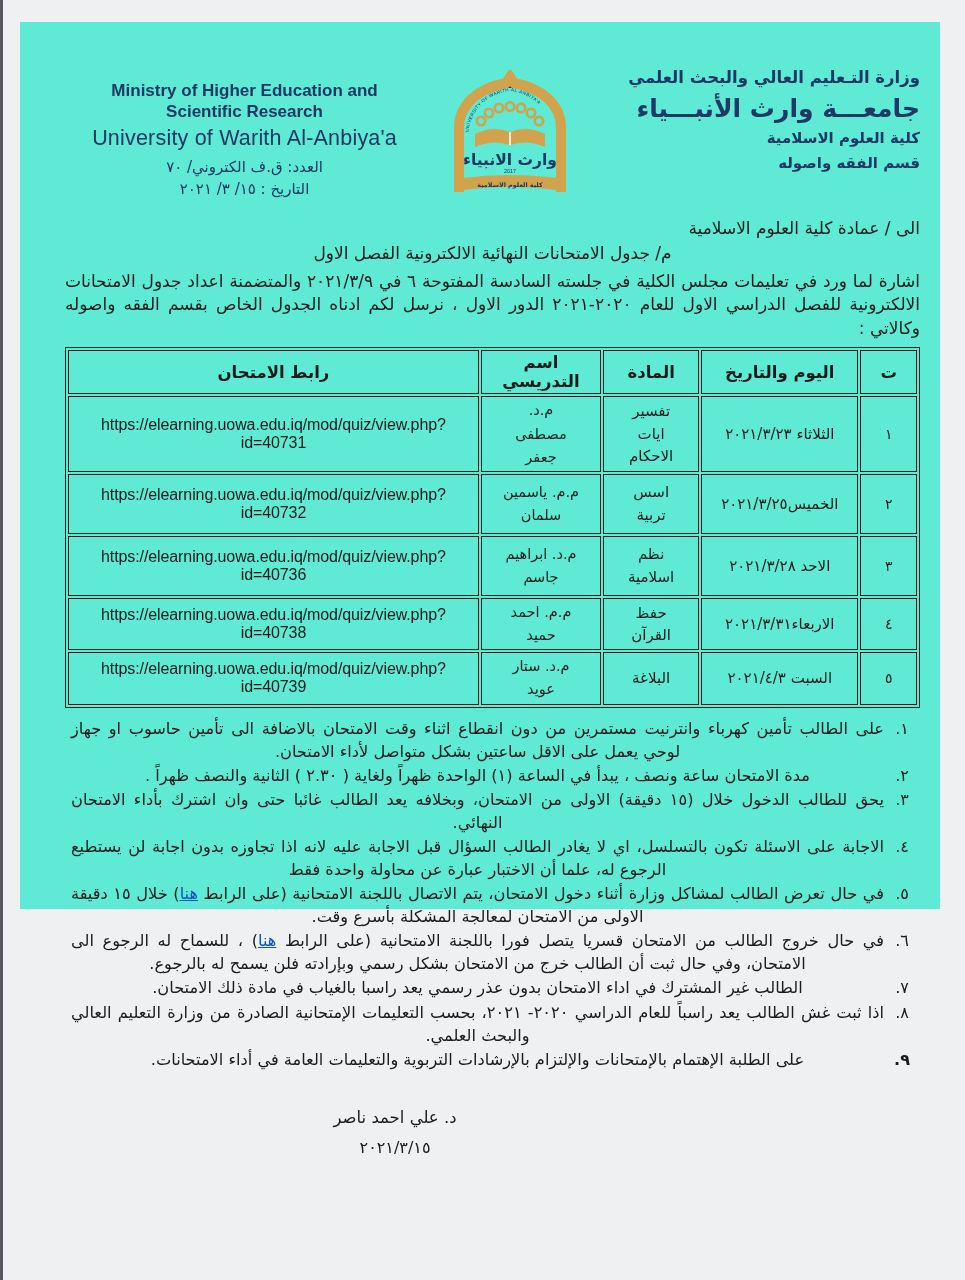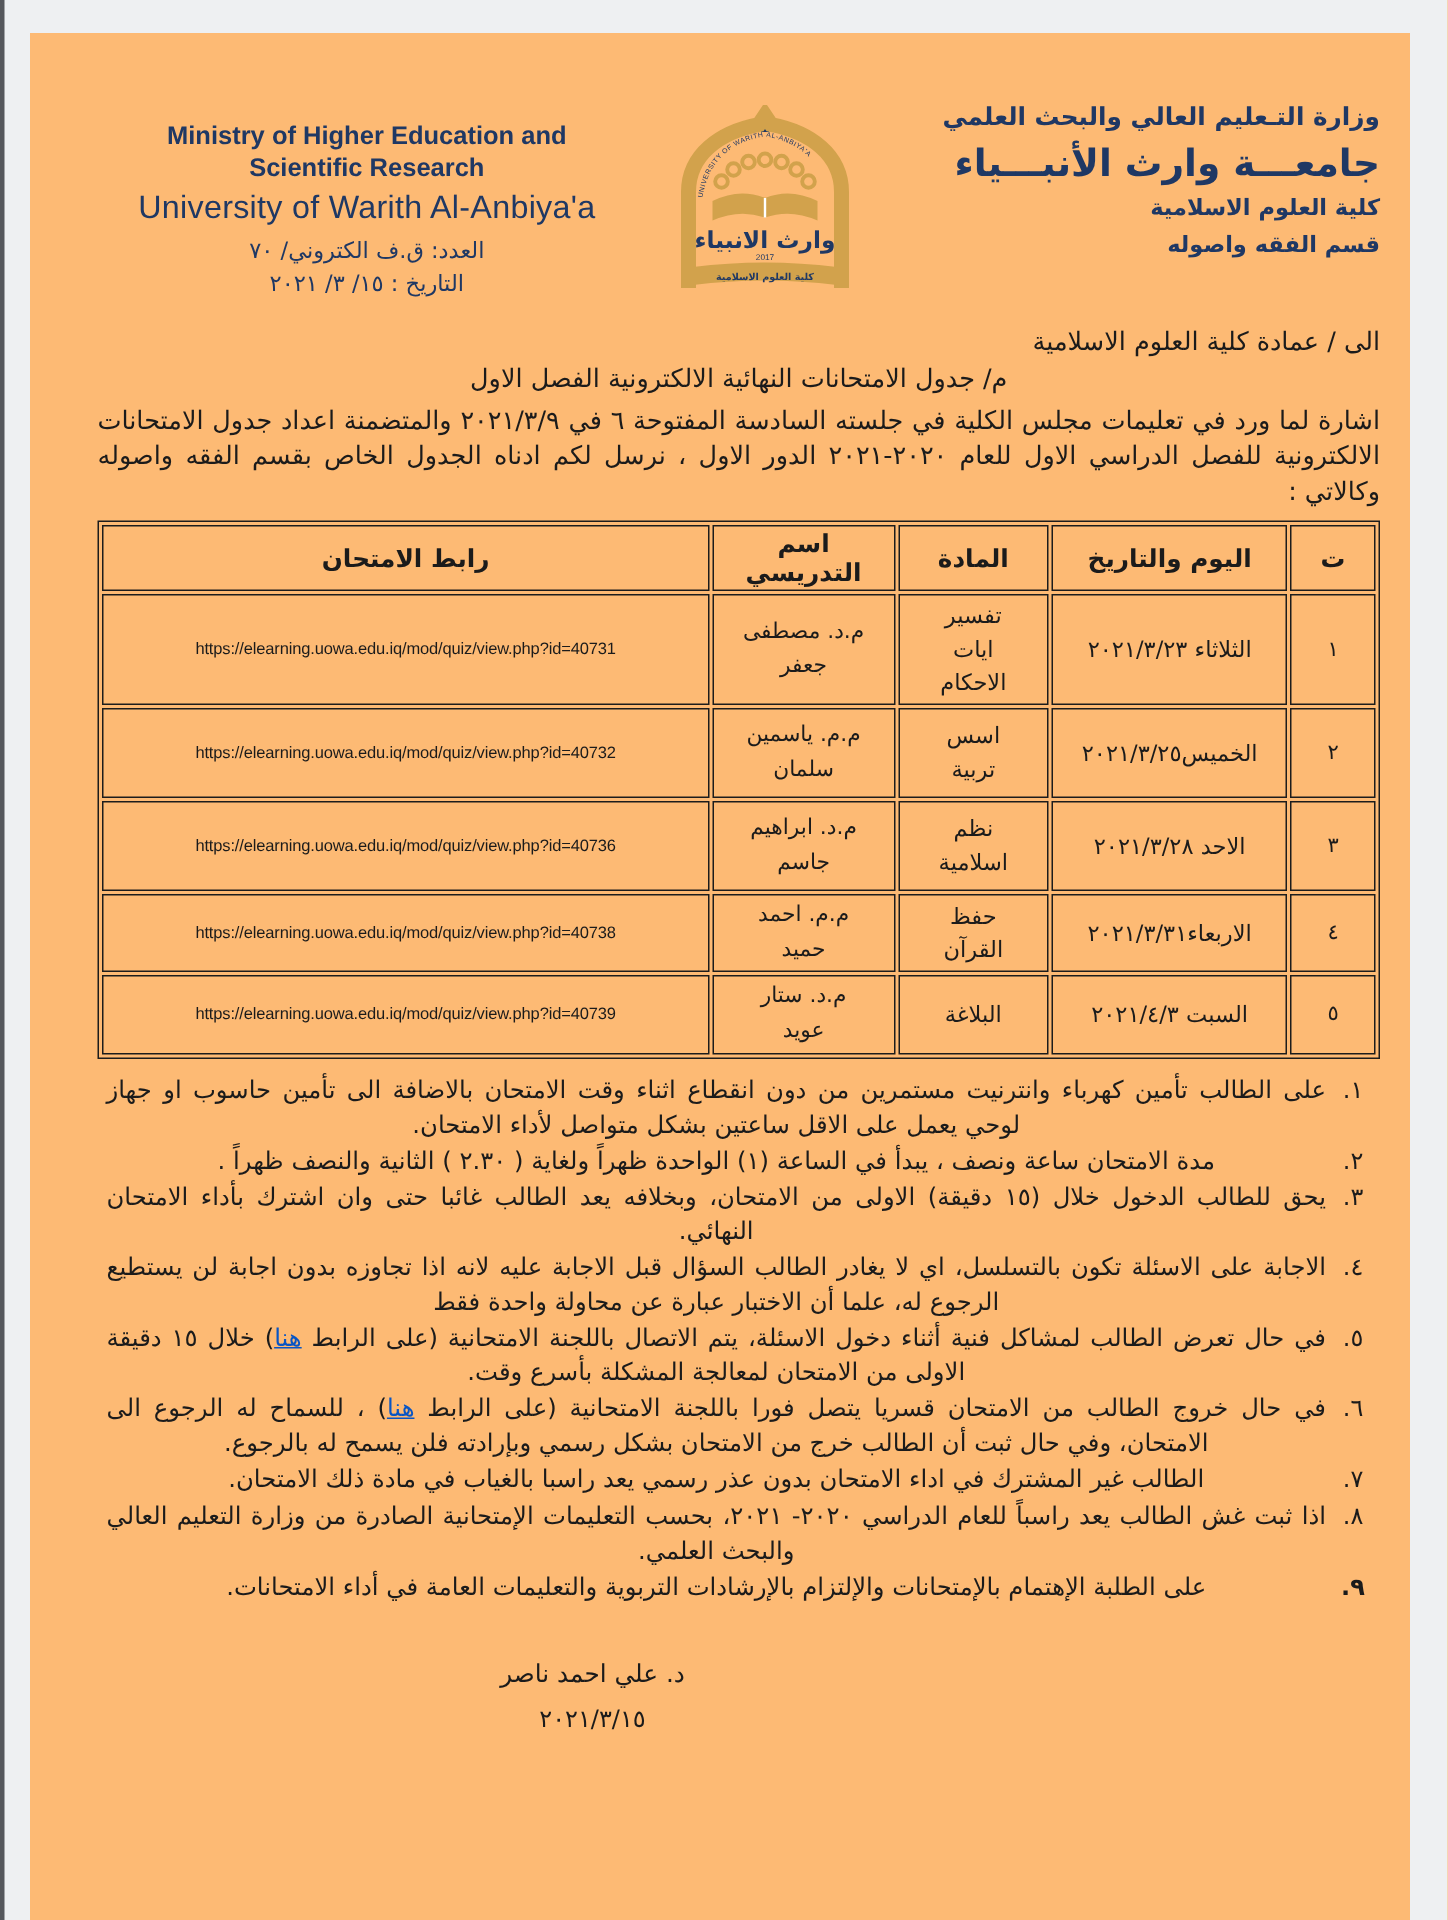--- a/index.html
+++ b/index.html
@@ -4,22 +4,22 @@
 <style>
   html,body{margin:0;padding:0;}
   body{
     width:965px;height:1280px;overflow:hidden;position:relative;
     background:#eef0f2;
     font-family:"DejaVu Sans",sans-serif;
     -webkit-font-smoothing:antialiased;
   }
   .edge-strip{position:absolute;left:0;top:0;width:3px;height:100%;background:#55585d;}
   .page{
-    position:absolute;left:20px;top:22px;width:920px;height:1258px;
-    background:#fdba74;
+    position:absolute;left:20px;top:22px;width:920px;height:887px;
+    background:#5eead4;
   }
   .doc{padding:0 20px 0 45px;color:#1b1b1b;}
 
   
   .letterhead{display:flex;direction:ltr;justify-content:space-between;align-items:flex-start;padding-top:46px;}
   .lh-left{width:42%;text-align:center;color:#1f3864;font-family:"Liberation Sans",sans-serif;margin-top:12px;}
   .lh-min1,.lh-min2{font-size:17px;font-weight:600;line-height:1.25;}
   .lh-univ{font-size:21.5px;font-weight:500;margin-top:3px;letter-spacing:.2px;}
   .lh-ref,.lh-date{direction:rtl;font-family:"DejaVu Sans",sans-serif;font-size:15px;margin-top:7px;font-weight:500;}
   .lh-date{margin-top:4px;}
@@ -42,21 +42,21 @@
     border:1.8px solid #1c1c1c;
   }
   table.exams th,table.exams td{
     border:1.4px solid #1c1c1c;text-align:center;vertical-align:middle;padding:2px 19px;
   }
   table.exams th{font-size:16.5px;font-weight:700;height:38px;}
   td.c-num{font-size:14px;}
   td.c-date{font-size:15px;}
   td.c-subj{font-size:15px;line-height:1.5;margin-top:36px;}
   td.c-inst{font-size:14.5px;line-height:1.6;}
-  td.c-url{direction:ltr;font-family:"Liberation Sans",sans-serif;font-size:11px;letter-spacing:-0.1px;}
+  td.c-url{direction:ltr;font-family:"Liberation Sans",sans-serif;font-size:16px;letter-spacing:-0.1px;}
   tr.r-tall td{height:54px;}
   tr.r-short td{height:31px;}
 
   
   .notes{direction:rtl;margin-top:9px;}
   .notes-title{text-align:right;font-size:17px;padding-left:0;padding-right:30px;margin-bottom:3px;}
   .note-row{display:flex;direction:rtl;align-items:flex-start;margin:0 0 1px;}
   .note-num{flex:0 0 36px;text-align:center;font-size:16px;line-height:1.42;padding-top:1px;}
   .note-row:last-child .note-num{font-weight:700;}
   .note-text{flex:1;font-size:16.2px;line-height:1.42;text-align:justify;text-align-last:center;padding-left:6px;}
@@ -211,21 +211,21 @@
       </div>
       <div class="note-row">
         <span class="note-num">٤.</span>
         <div class="note-text">
           <span>الاجابة على الاسئلة تكون بالتسلسل، اي لا يغادر الطالب السؤال قبل الاجابة عليه لانه اذا تجاوزه بدون اجابة لن يستطيع الرجوع له، علما أن الاختبار عبارة عن محاولة واحدة فقط</span>
         </div>
       </div>
       <div class="note-row">
         <span class="note-num">٥.</span>
         <div class="note-text">
-          <span>في حال تعرض الطالب لمشاكل فنية أثناء دخول الاسئلة، يتم الاتصال باللجنة الامتحانية (على الرابط </span><span class="here-link">هنا</span><span>) خلال ١٥ دقيقة الاولى من الامتحان لمعالجة المشكلة بأسرع وقت.</span>
+          <span>في حال تعرض الطالب لمشاكل وزارة أثناء دخول الامتحان، يتم الاتصال باللجنة الامتحانية (على الرابط </span><span class="here-link">هنا</span><span>) خلال ١٥ دقيقة الاولى من الامتحان لمعالجة المشكلة بأسرع وقت.</span>
         </div>
       </div>
       <div class="note-row">
         <span class="note-num">٦.</span>
         <div class="note-text">
           <span>في حال خروج الطالب من الامتحان قسريا يتصل فورا باللجنة الامتحانية (على الرابط </span><span class="here-link">هنا</span><span>) ، للسماح له الرجوع الى الامتحان، وفي حال ثبت أن الطالب خرج من الامتحان بشكل رسمي وبإرادته فلن يسمح له بالرجوع.</span>
         </div>
       </div>
       <div class="note-row">
         <span class="note-num">٧.</span>

